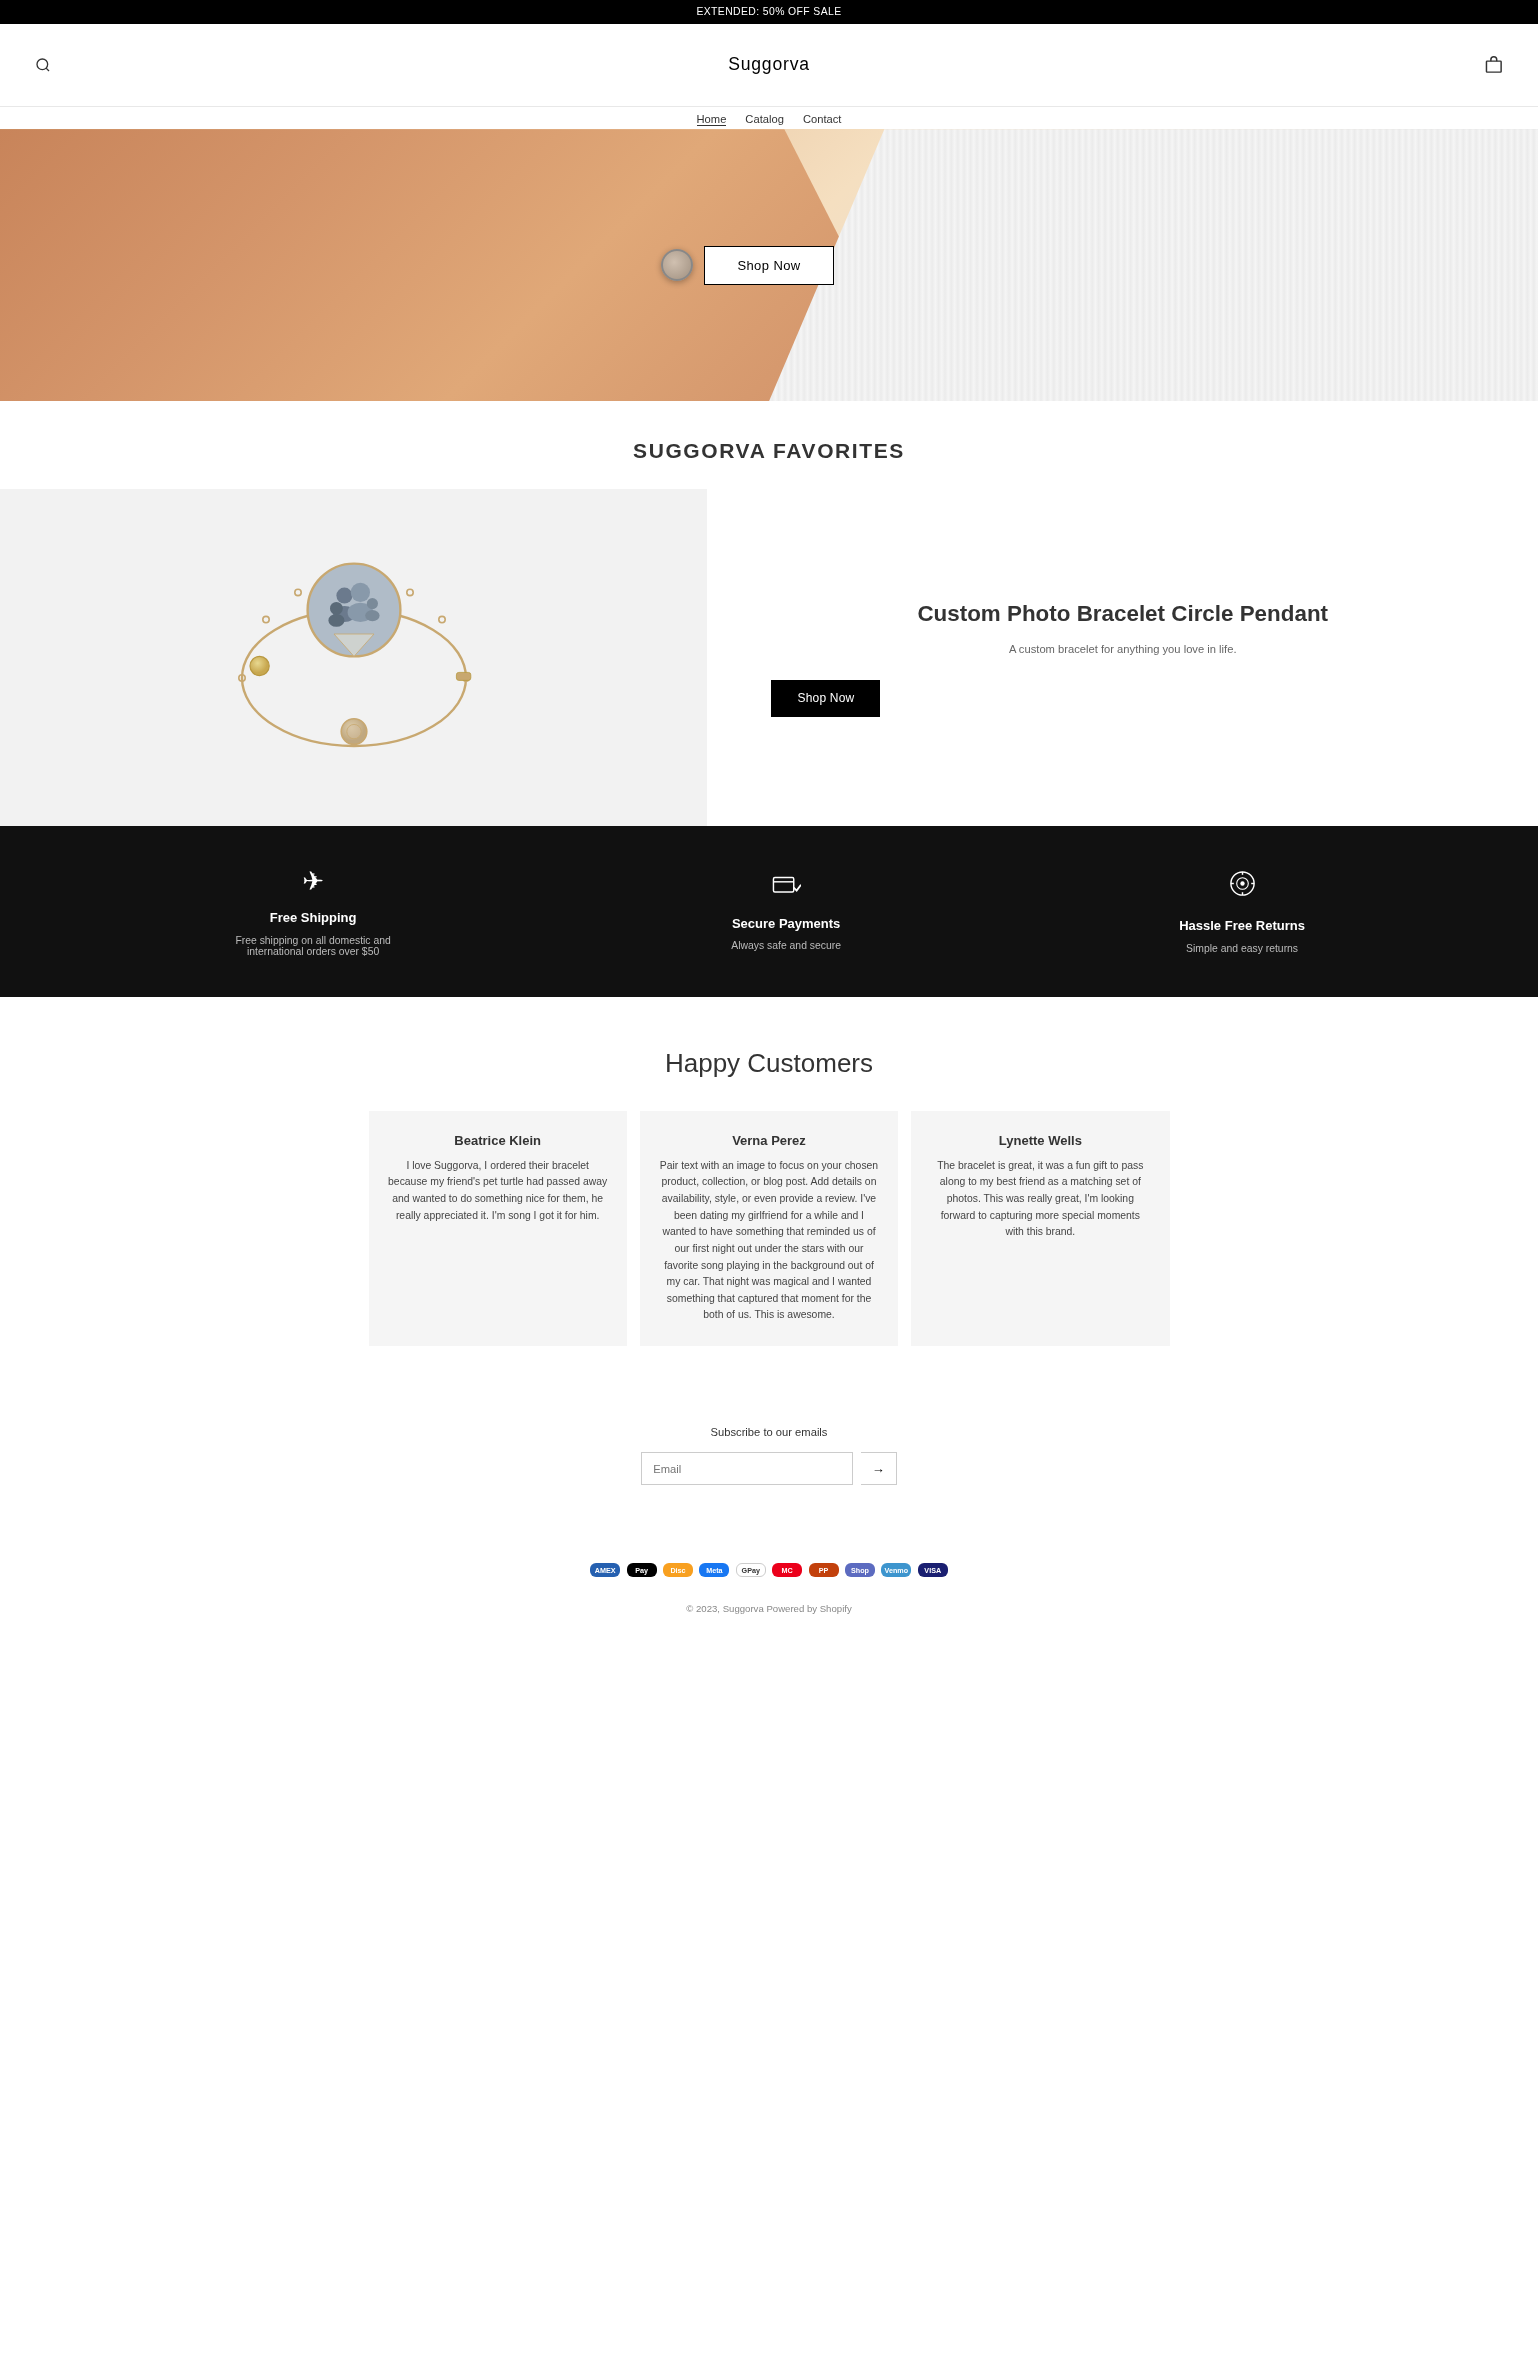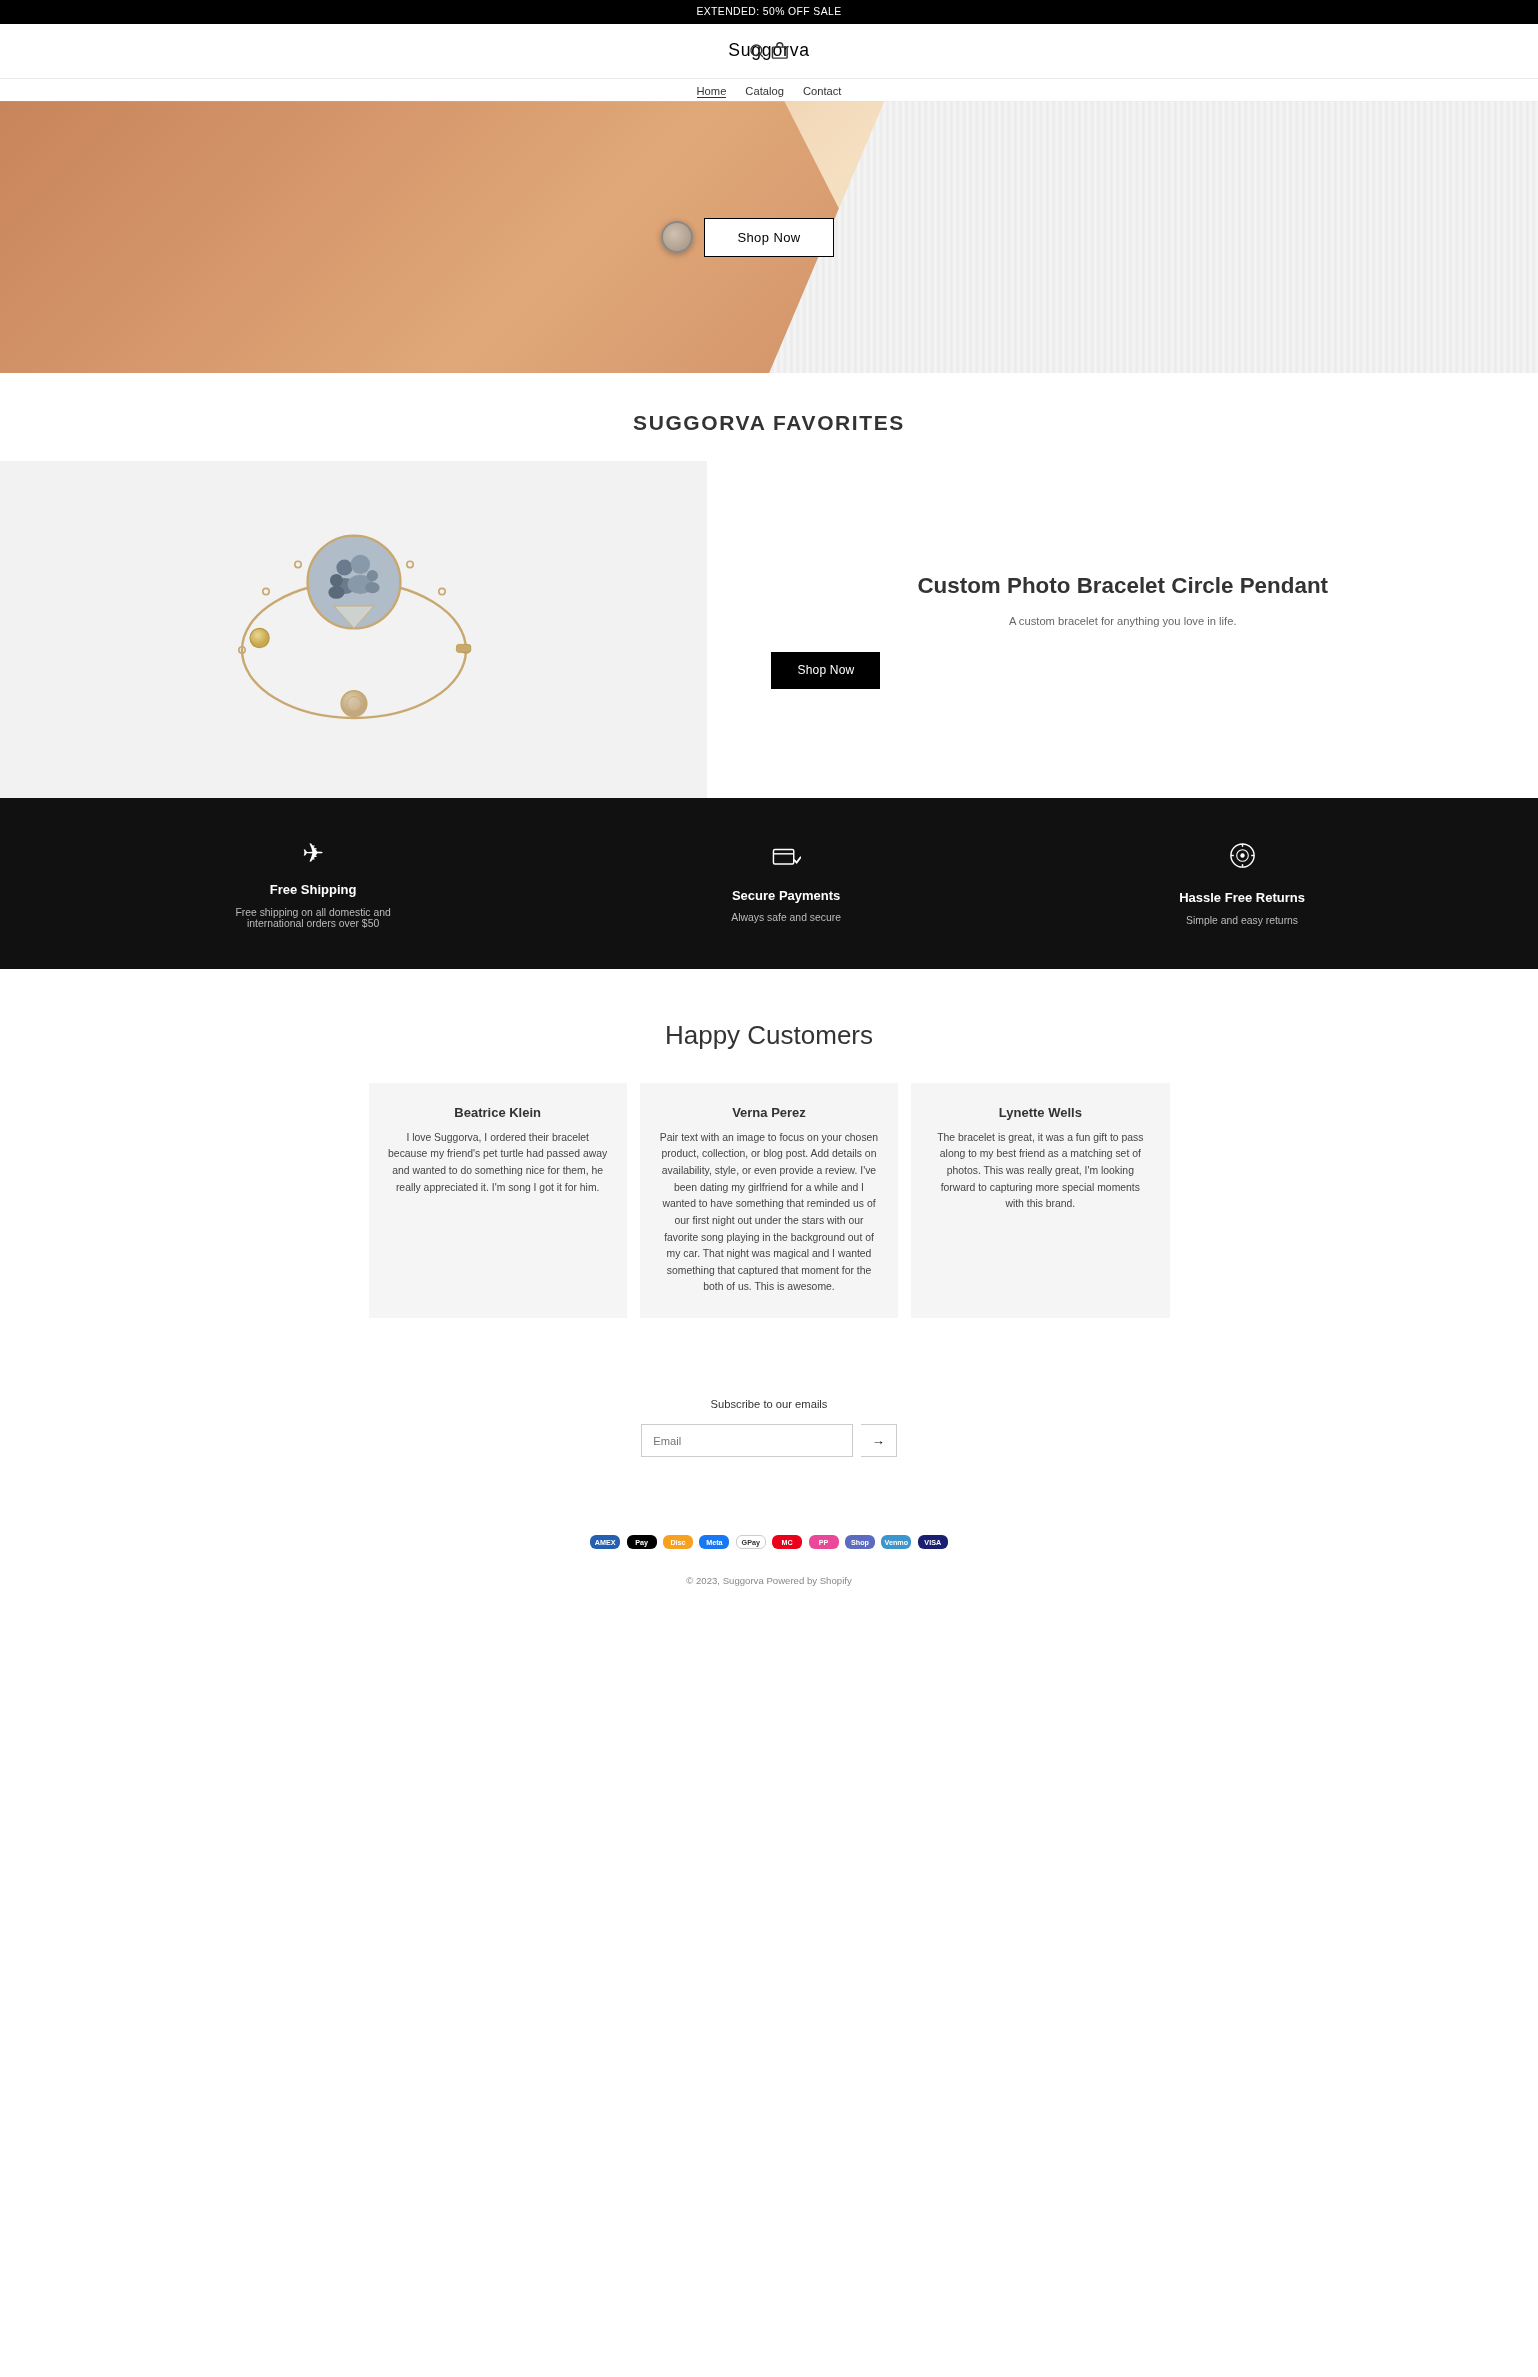--- a/index.html
+++ b/index.html
@@ -12,22 +12,22 @@
       text-align: center;
       padding: 6.4px 13px;
       font-size: 10.4px;
       letter-spacing: 0.4px;
     }
 
     
     .header {
       display: flex;
       align-items: center;
-      justify-content: center;
-      padding: 15px 32px;
+      justify-content: space-between;
+      padding: 29px 32px;
       border-bottom: 0.8px solid #e8e8e8;
       position: relative;
     }
     .header-logo {
       position: absolute;
       left: 50%;
       transform: translateX(-50%);
       font-size: 17.6px;
       font-weight: 400;
       letter-spacing: 0.8px;
@@ -487,21 +487,21 @@
   </div>
 </div>
 
 <div class="payment-section">
   <div class="payment-icon" style="background:#2560b0;color:#fff;">AMEX</div>
   <div class="payment-icon" style="background:#000;color:#fff;">Pay</div>
   <div class="payment-icon" style="background:#f8a020;color:#fff;">Disc</div>
   <div class="payment-icon" style="background:#1877f2;color:#fff;">Meta</div>
   <div class="payment-icon" style="background:#fff;color:#333;border:0.8px solid #ccc;">GPay</div>
   <div class="payment-icon" style="background:#eb001b;color:#fff;">MC</div>
-  <div class="payment-icon" style="background:#ec4899;color:#fff;">PP</div>
+  <div class="payment-icon" style="background:#c2410c;color:#fff;">PP</div>
   <div class="payment-icon" style="background:#5c6bc0;color:#fff;text-align:center;">Shop</div>
   <div class="payment-icon" style="background:#3d95ce;color:#fff;">Venmo</div>
   <div class="payment-icon" style="background:#1a1f71;color:#fff;">VISA</div>
 </div>
 
 <footer class="footer-copy">
   <span>© 2023, Suggorva Powered by Shopify</span>
 </footer>
 
 

